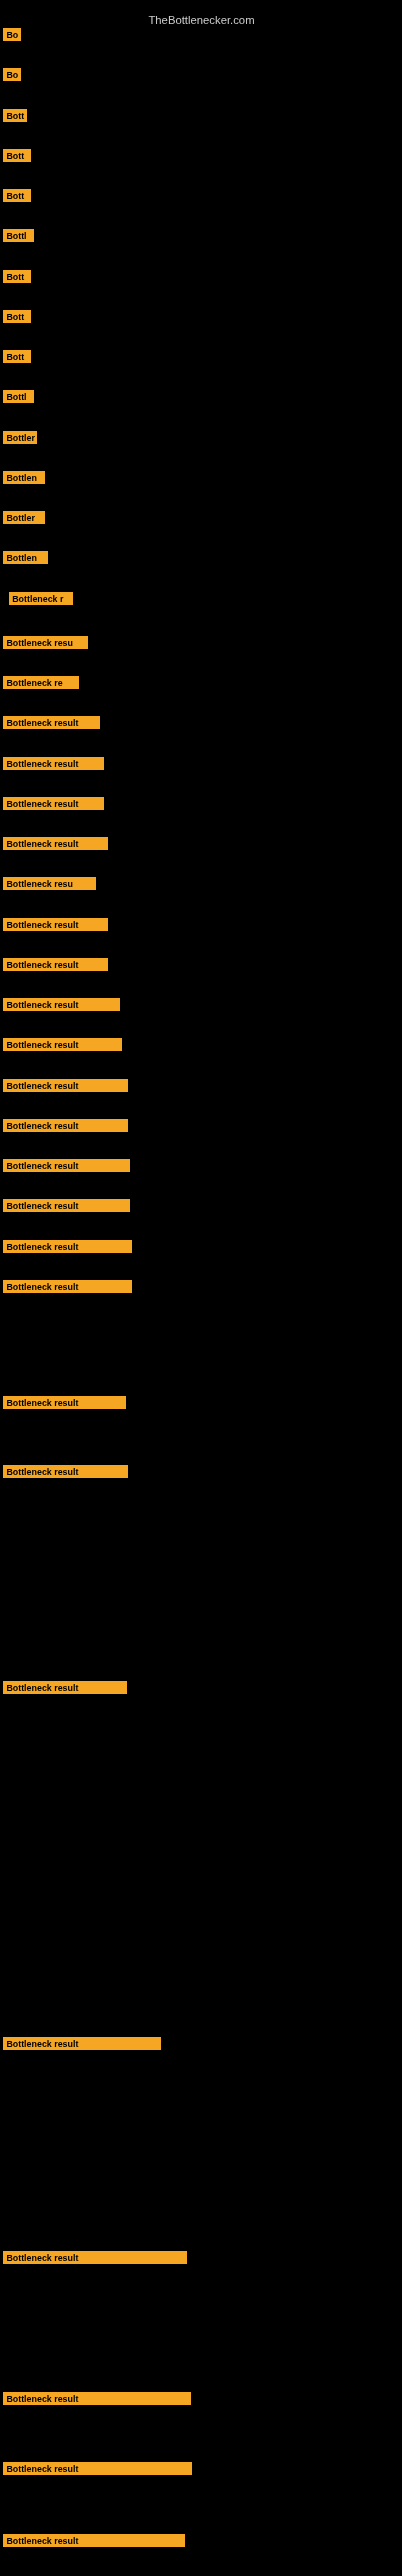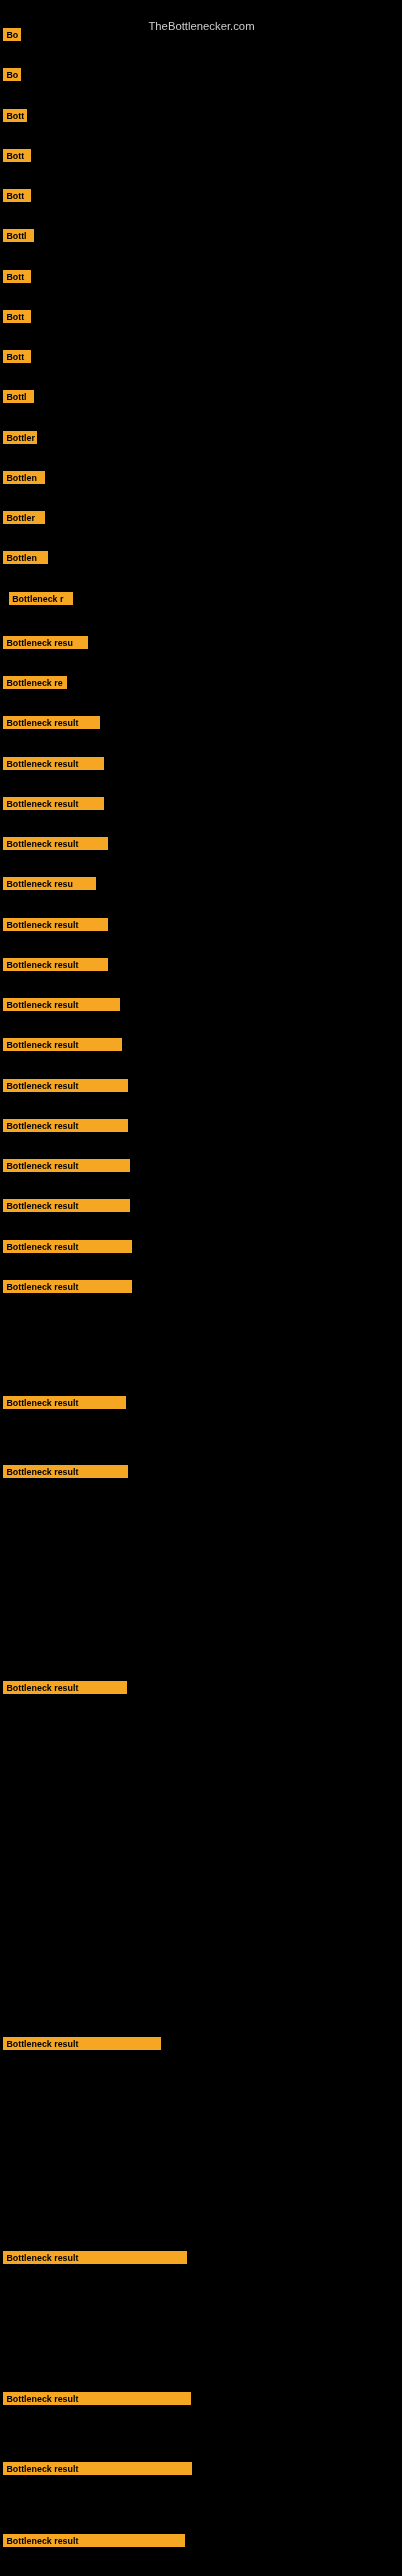--- a/index.html
+++ b/index.html
@@ -15,21 +15,21 @@
       font-family: Arial, sans-serif;
       position: relative;
     }
 
     .site-title {
       color: #cccccc;
       font-size: 11.3px;
       text-align: center;
       padding: 6.4px 0 3.2px 0;
       position: absolute;
-      top: 14px;
+      top: 8px;
       left: 0;
       right: 0;
     }
 
     .items-container {
       position: absolute;
       top: 24px;
       left: 0;
       right: 0;
       padding: 0 3.2px;
@@ -99,21 +99,21 @@
     <div class="bottleneck-item" style="position: absolute; top: 527px; left: 3.2px;">
       <span class="bottleneck-label" style="width: 45px;">Bottlen</span>
     </div>
     <div class="bottleneck-item" style="position: absolute; top: 568px; left: 9px;">
       <span class="bottleneck-label" style="width: 64px;">Bottleneck r</span>
     </div>
     <div class="bottleneck-item" style="position: absolute; top: 612px; left: 3.2px;">
       <span class="bottleneck-label" style="width: 85px;">Bottleneck resu</span>
     </div>
     <div class="bottleneck-item" style="position: absolute; top: 652px; left: 3.2px;">
-      <span class="bottleneck-label" style="width: 64px;">Bottleneck re</span>
+      <span class="bottleneck-label" style="width: 76px;">Bottleneck re</span>
     </div>
     <div class="bottleneck-item" style="position: absolute; top: 692px; left: 3.2px;">
       <span class="bottleneck-label" style="width: 97px;">Bottleneck result</span>
     </div>
     <div class="bottleneck-item" style="position: absolute; top: 733px; left: 3.2px;">
       <span class="bottleneck-label" style="width: 101px;">Bottleneck result</span>
     </div>
     <div class="bottleneck-item" style="position: absolute; top: 773px; left: 3.2px;">
       <span class="bottleneck-label" style="width: 101px;">Bottleneck result</span>
     </div>

